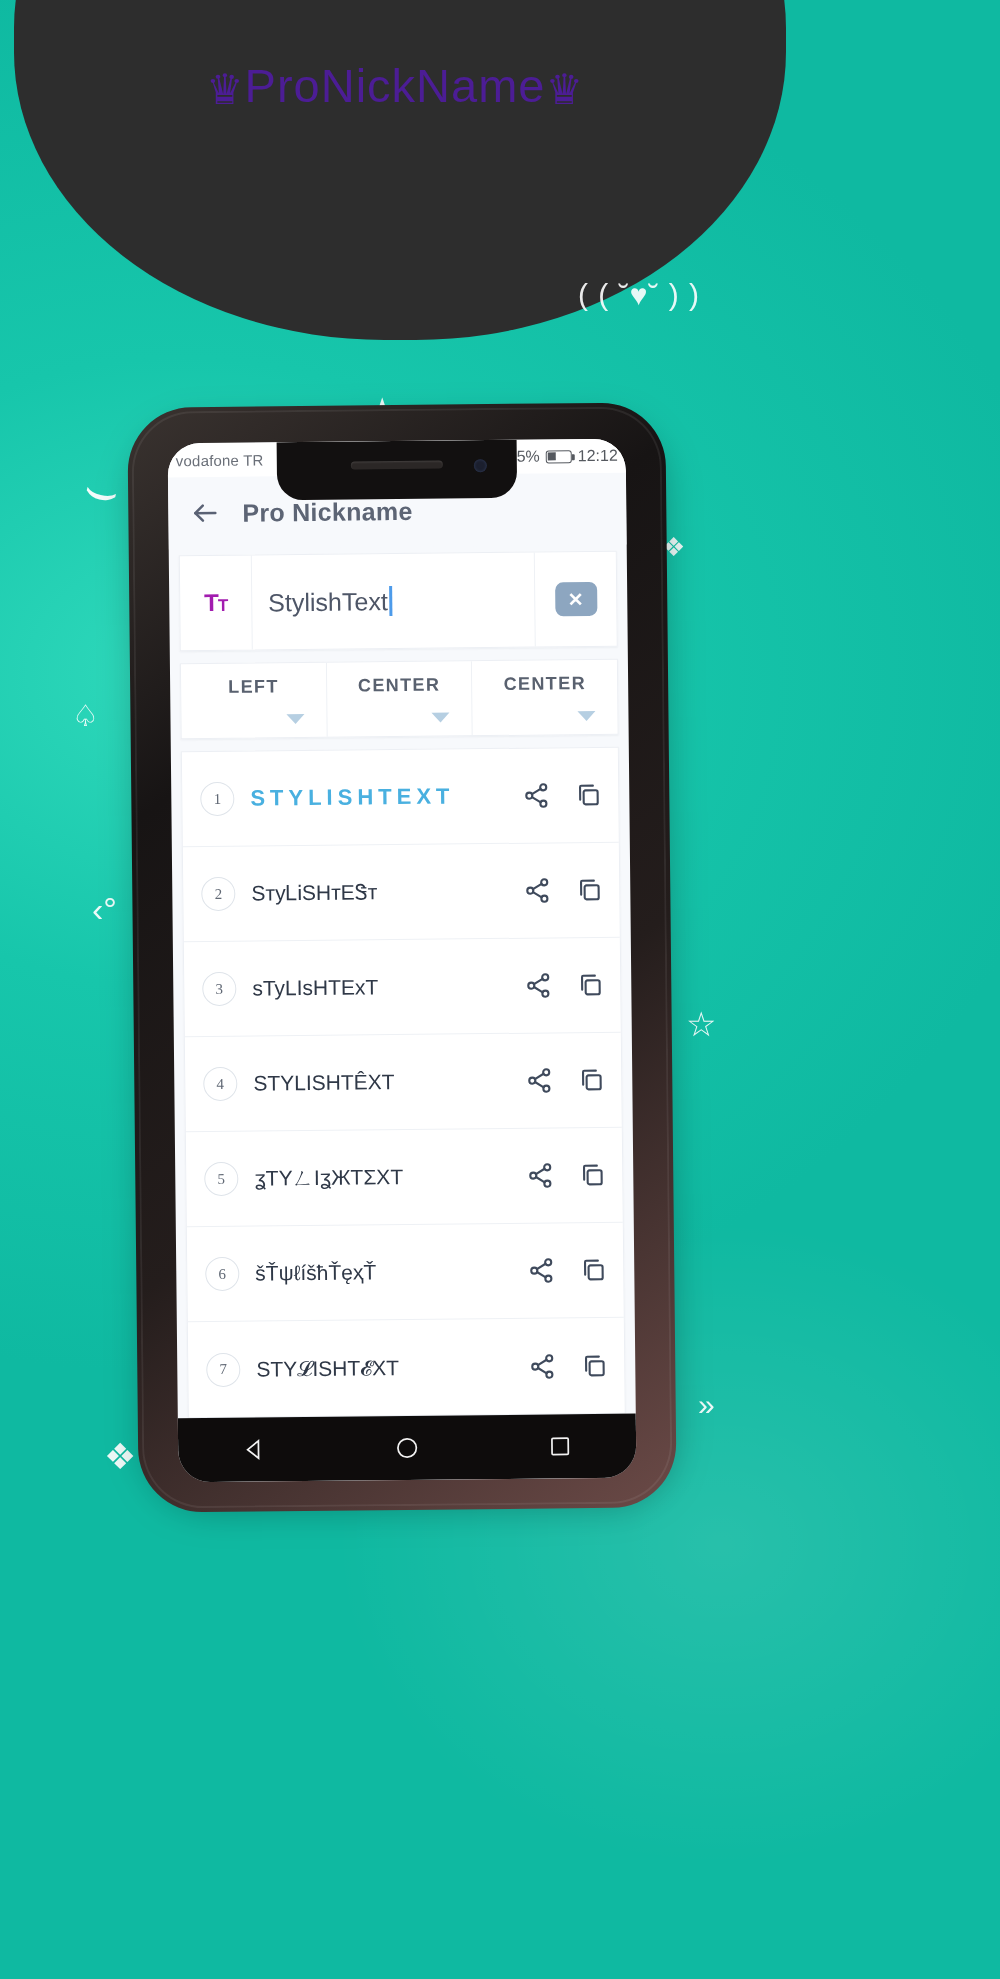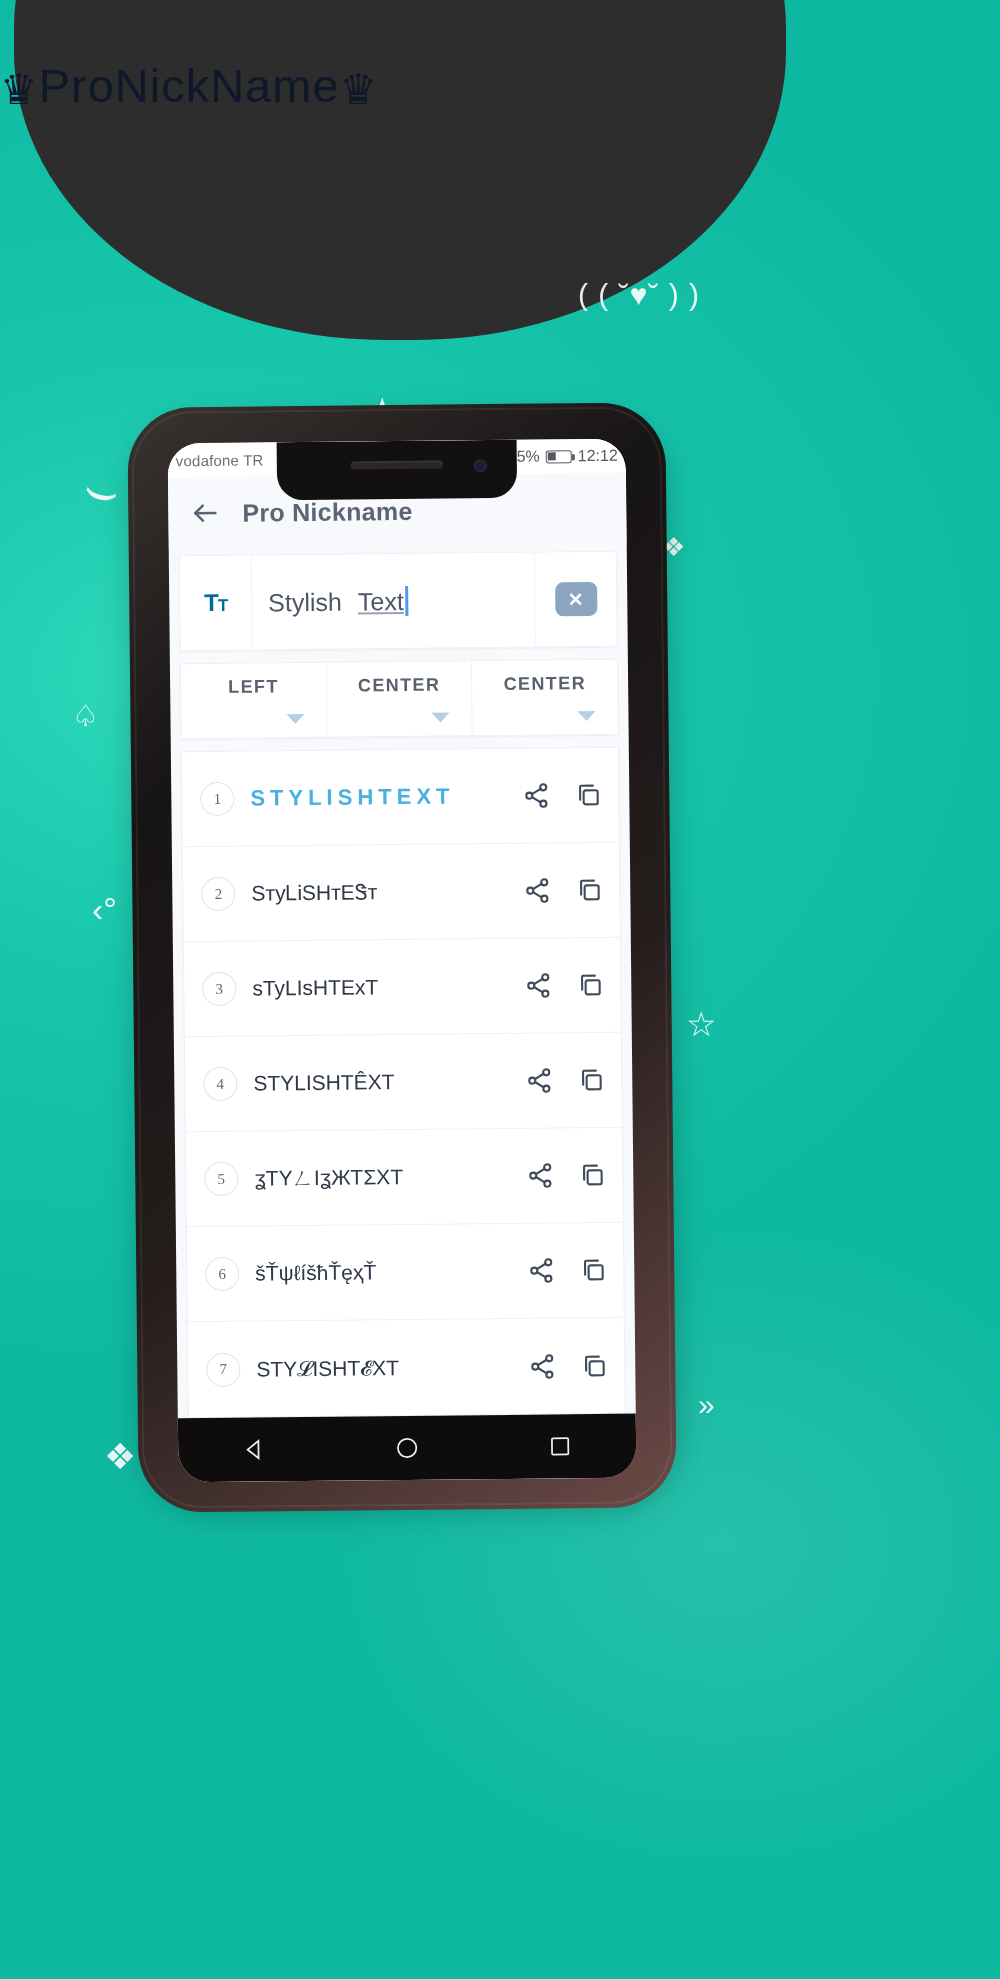--- a/index.html
+++ b/index.html
@@ -23,21 +23,22 @@
   #header-blob2{
     position:absolute;
     left:14px; top:-260px;
     width:772px; height:600px;
     background:#2d2d2d;
     border-radius:48%;
   }
   #app-title {
     position:absolute;
     left:0; top:58px; width:790px;
-    color:#0f172a;
+    text-align:center;
+    color:#4c1d95;
     font-size:47px;
     font-weight:500;
     letter-spacing:1px;
     white-space:nowrap;
     z-index:5;
   }
   #app-title .crown { font-size:42px; vertical-align:-2px; }
 
   
   .deco { position:absolute; color:#ffffff; opacity:.92; user-select:none; }
@@ -137,27 +138,27 @@
     margin:6px 10px 0 10px;
     height:96px; background:#ffffff;
     border:1px solid #eceff4;
     display:flex; align-items:stretch;
     box-shadow:0 1px 2px rgba(20,30,60,.05);
   }
   #tt-box {
     width:72px; display:flex; align-items:center; justify-content:center;
     border-right:1px solid #eef1f5;
   }
-  #tt-icon { font-size:24px; color:#0369a1; font-weight:700; letter-spacing:-1px; }
+  #tt-icon { font-size:24px; color:#a21caf; font-weight:700; letter-spacing:-1px; }
   #tt-icon small{font-size:17px;}
   #text-field {
     flex:1; display:flex; align-items:center; padding-left:16px;
     font-size:25px; color:#4e5667; font-weight:500;
   }
-  #text-field .misspell { text-decoration:underline; text-decoration-color:#9aa3b3;margin-left:16px; }
+  #text-field .misspell { text-decoration-color:#9aa3b3; }
   #caret { display:inline-block; width:3px; height:30px; background:#4d9bea; margin-left:1px; }
   #clear-box {
     width:82px; display:flex; align-items:center; justify-content:center;
     border-left:1px solid #eef1f5;
   }
   #clear-btn {
     width:42px; height:34px; border-radius:8px; background:#8da6c0;
     display:flex; align-items:center; justify-content:center;
     color:#ffffff; font-size:19px; font-weight:700;
   }

